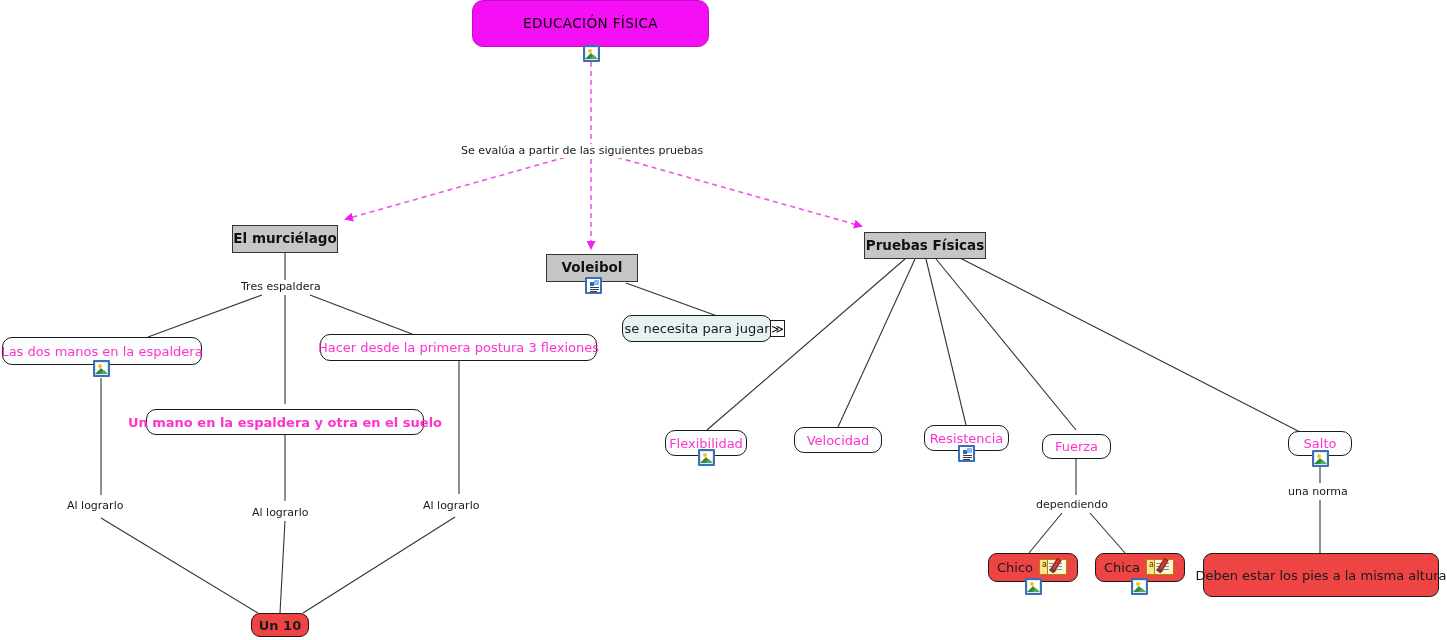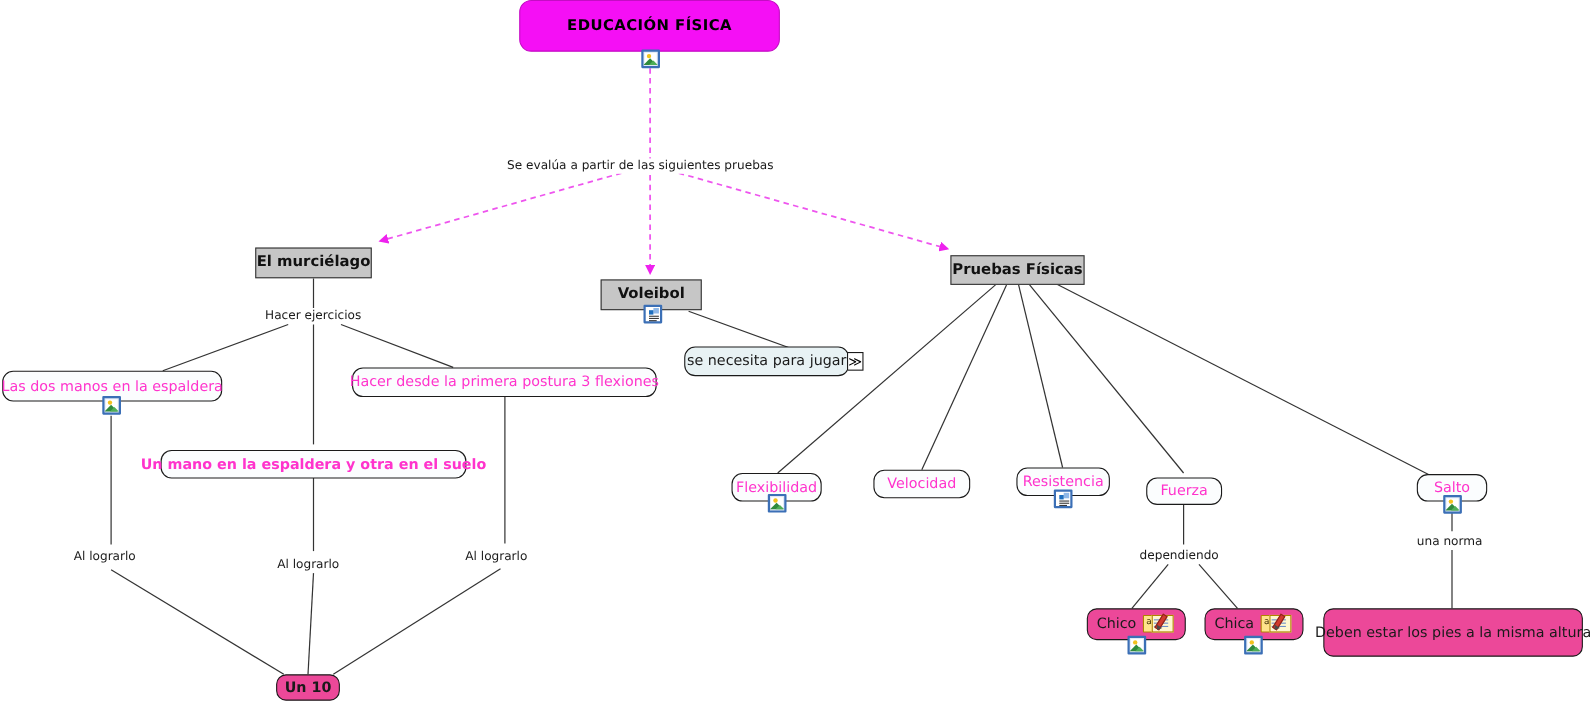--- a/index.html
+++ b/index.html
@@ -28,34 +28,34 @@
   
   .node {
     position: absolute;
     box-sizing: border-box;
     display: flex;
     align-items: center;
     justify-content: center;
     white-space: nowrap;
     border: 1px solid #1a1a1a;
     border-radius: 9px;
-    background: #ec4899;
+    background: #ef4444;
     color: #1a1a1a;
     font-size: 13px;
     line-height: 1;
     padding: 0 11px;
     z-index: 5;
   }
 
   
   .node.root {
     background: #f50ff5;
     border: 1px solid #c40cc4;
     border-radius: 11px;
-    font-weight: bold;
+    font-weight: normal;
     font-size: 13.5px;
     letter-spacing: .4px;
     color: #000000;
   }
 
   
   .node.gray {
     background: #c6c6c6;
     border: 1px solid #333333;
     border-radius: 0;
@@ -356,21 +356,21 @@
   <div class="node" style="left:1203px; top:553px; width:236px; height:44px;">
     <span>Deben estar los pies a la misma altura</span>
   </div>
 
   <div class="node bold" style="left:251px; top:613px; width:58px; height:24px;">
     <span>Un 10</span>
   </div>
 
   <span class="lbl" style="left:458px; top:144px;">Se evalúa a partir de las siguientes pruebas</span>
 
-  <span class="lbl" style="left:238px; top:280px;">Hacer ejercicios</span>
+  <span class="lbl" style="left:238px; top:280px;">Tres espaldera</span>
 
   <span class="lbl" style="left:1033px; top:498px;">dependiendo</span>
 
   <span class="lbl" style="left:1285px; top:485px;">una norma</span>
 
   <span class="lbl" style="left:64px; top:499px;">Al lograrlo</span>
 
   <span class="lbl" style="left:249px; top:506px;">Al lograrlo</span>
 
   <span class="lbl" style="left:420px; top:499px;">Al lograrlo</span>

